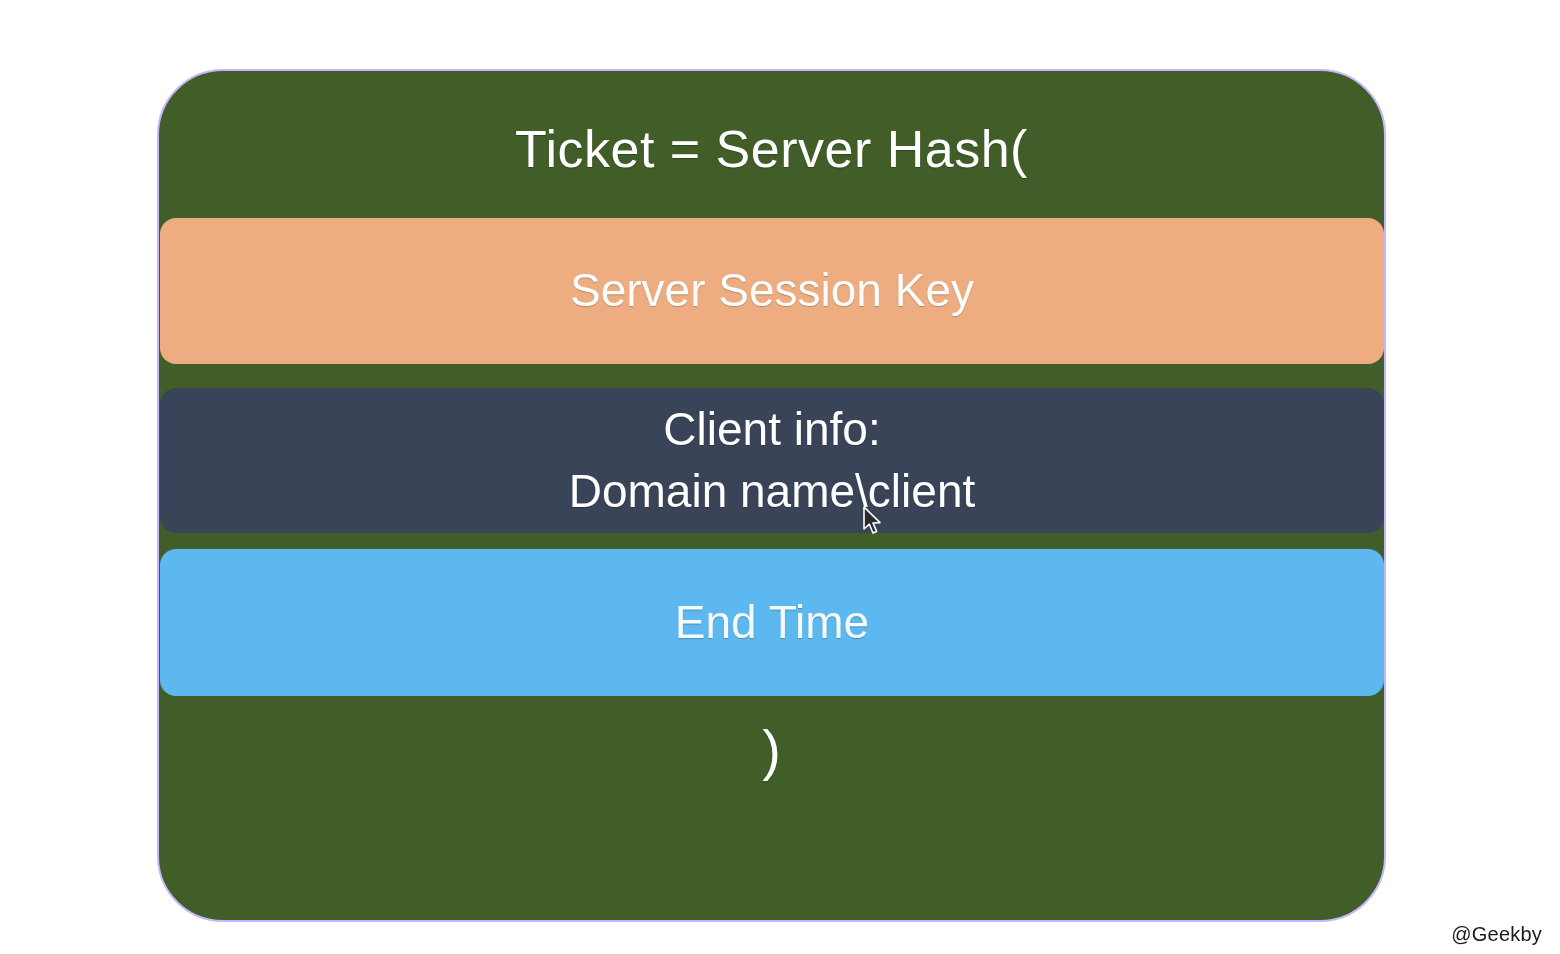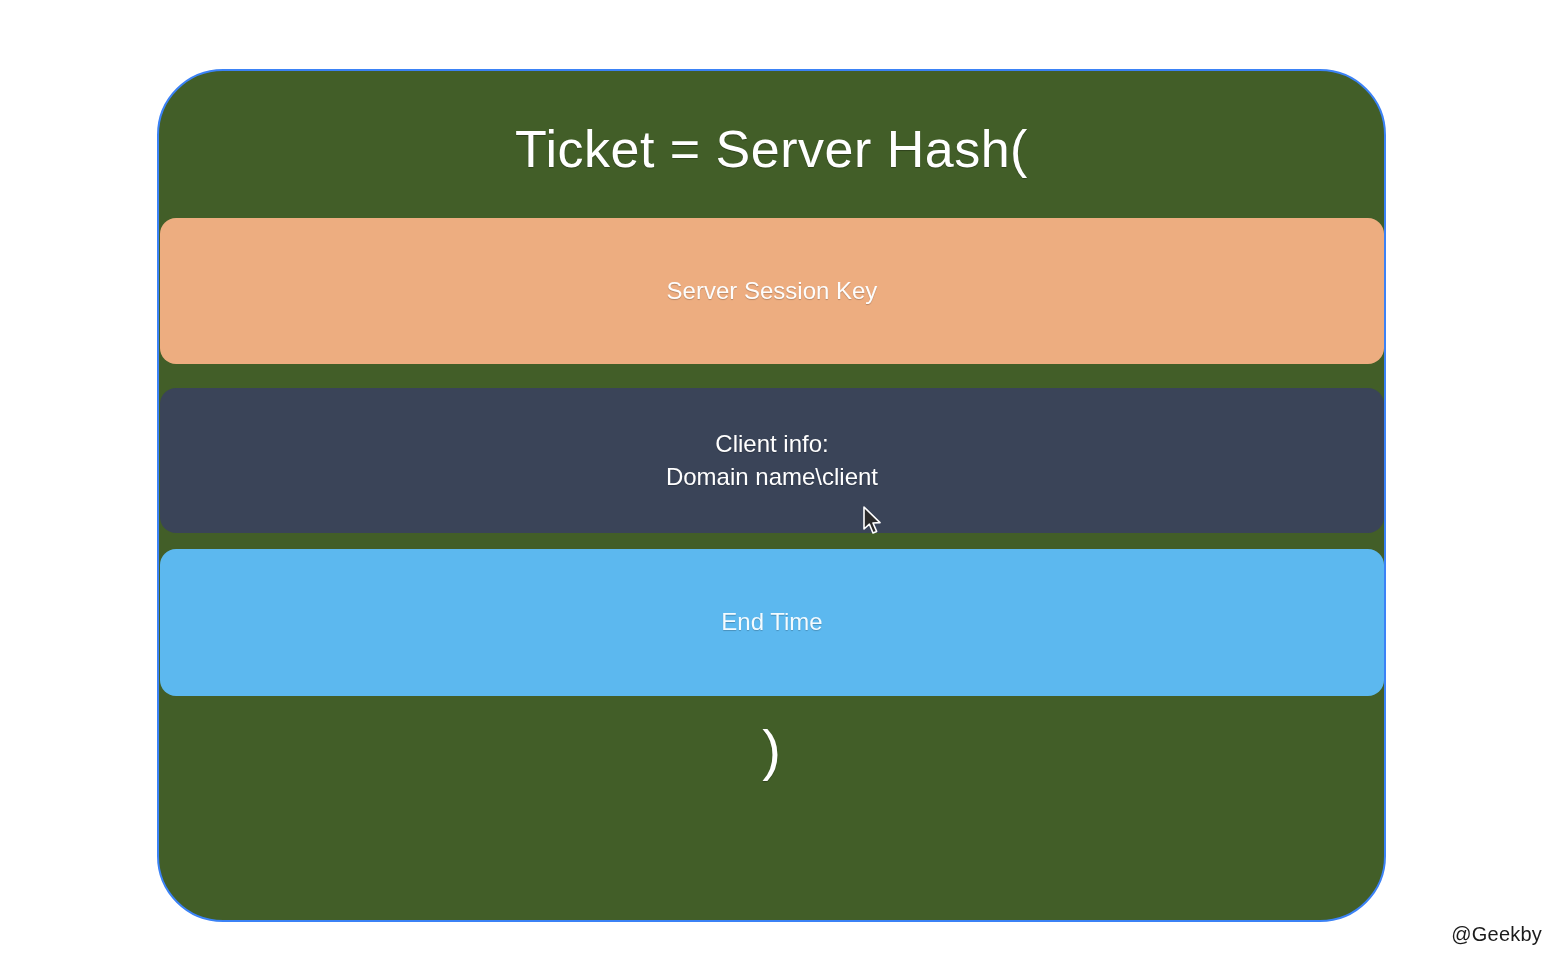--- a/index.html
+++ b/index.html
@@ -17,21 +17,21 @@
   }
 
   
   #ticket-container {
     position: absolute;
     left: 157px;
     top: 69px;
     width: 1229px;
     height: 853px;
     background: #425E28;
-    border: 2px solid #3b82f6;
+    border: 2px solid #c4b5fd;
     border-radius: 66px;
     box-sizing: border-box;
   }
 
   
   #ticket-title {
     position: absolute;
     left: 0;
     top: 52px;
     width: 100%;
@@ -50,21 +50,21 @@
     position: absolute;
     left: 1px;
     width: 1224px;
     border-radius: 16px;
     box-sizing: border-box;
     display: flex;
     align-items: center;
     justify-content: center;
     text-align: center;
     color: #FFFFFF;
-    font-size: 24px;
+    font-size: 46px;
     font-weight: 400;
     line-height: 1.34;
     white-space: pre-line;
     text-shadow: 0 1px 1px rgba(0,0,0,0.22);
   }
 
   #field-session-key {
     top: 147px;
     height: 146px;
     background: #EDAD80;

